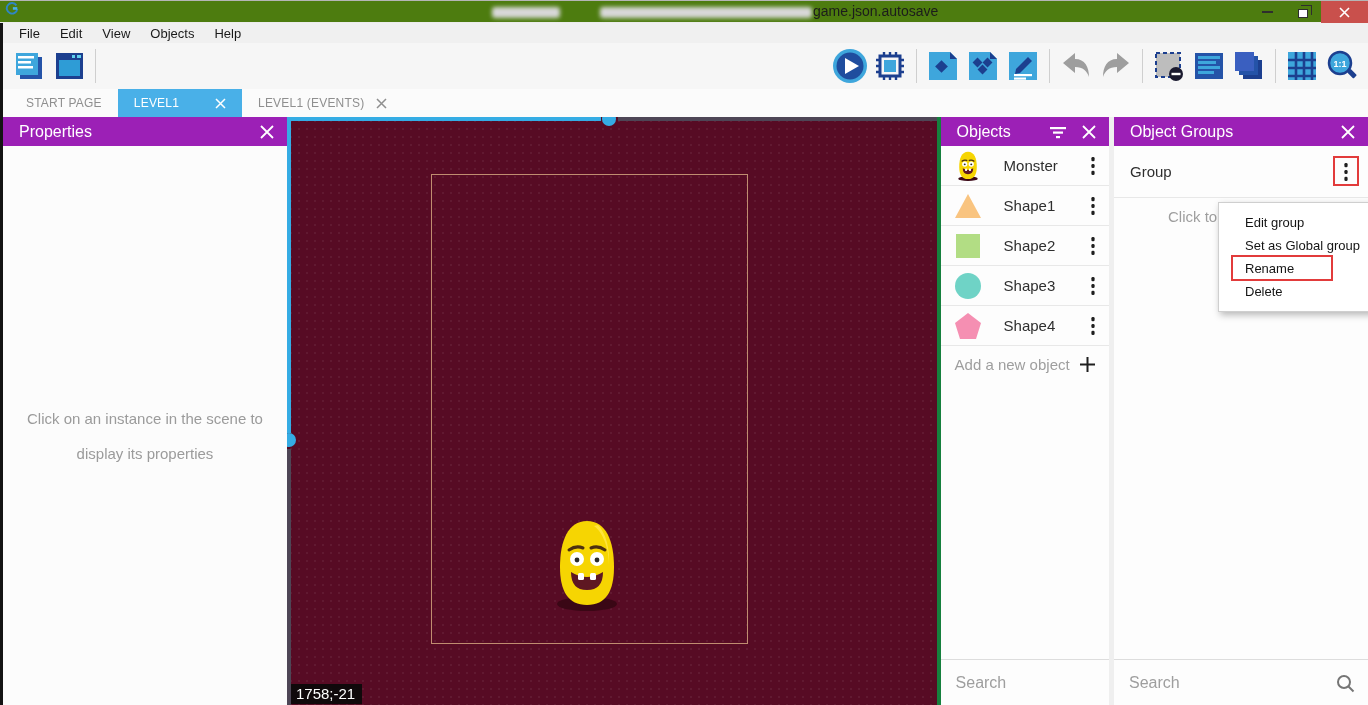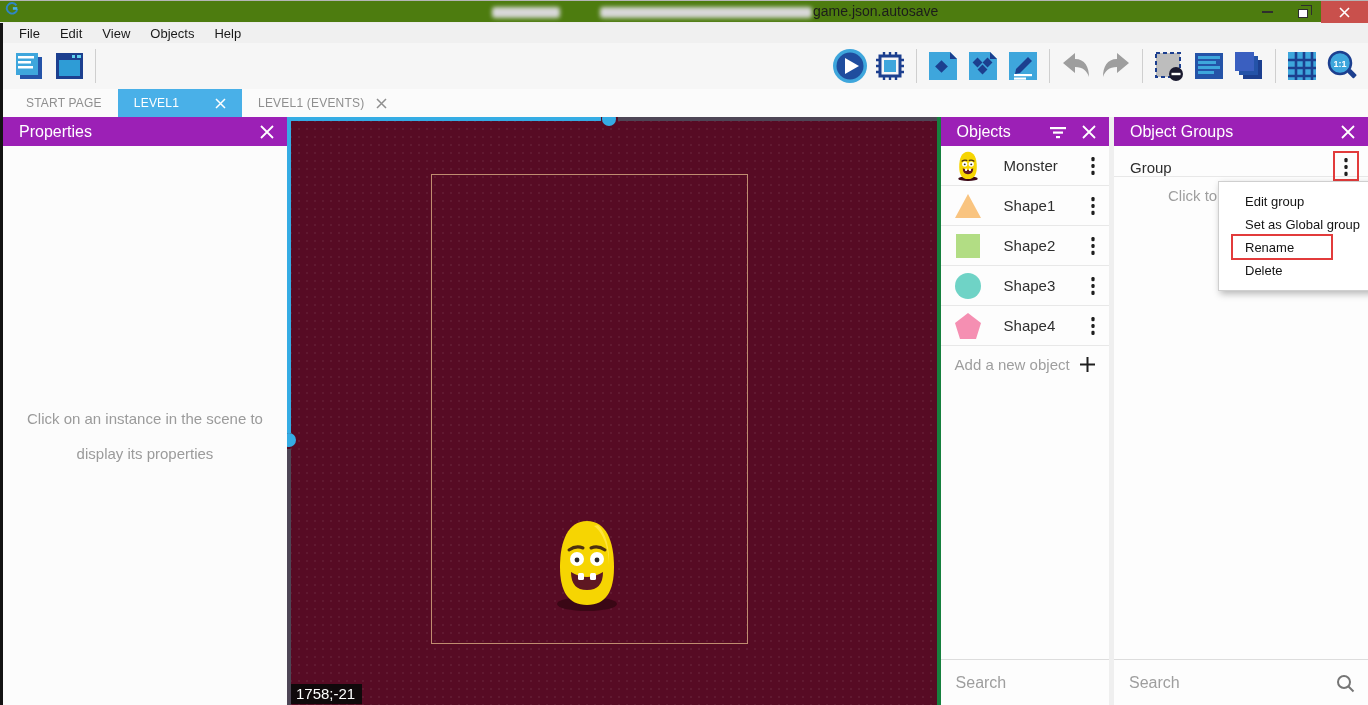--- a/index.html
+++ b/index.html
@@ -74,21 +74,21 @@
   .panel-fill { flex:1; }
   .search-bar { height:47px; border-top:1px solid #ddd; display:flex; align-items:center; flex:none; }
   .search-input { flex:1; border:none; outline:none; background:transparent; font-size:16px; color:#444; margin-left:15px; font-family:"Liberation Sans", sans-serif; }
   .search-input::placeholder { color:#9e9e9e; }
   .search-icon { margin-right:13px; display:flex; align-items:center; }
 
   .panel-gap { width:6px; background:#efefef; }
 
   
   .groups-panel { width:260px; background:#fdfdfd; display:flex; flex-direction:column; }
-  .group-row { height:31px; display:flex; align-items:flex-end; border-bottom:1px solid #e8e8e8; cursor:default; }
+  .group-row { height:52px; display:flex; align-items:center; border-bottom:1px solid #e8e8e8; cursor:default; }
   .group-label { font-size:15px; color:#2e2e2e; margin-left:16px; flex:1; }
   .kebab-wrap { position:relative; margin-right:20px; display:flex; align-items:center; }
   .red-box-kebab { position:absolute; left:-11px; top:-7px; width:26px; height:30px; border:2px solid #e23b3b; }
   .groups-body { flex:1; position:relative; }
   .groups-hint { position:absolute; left:54px; top:10px; font-size:15px; color:#9e9e9e; }
   .context-menu { position:absolute; left:104px; top:4px; width:155px; background:#fff; border:1px solid #cfcfcf;
                   box-shadow:2px 3px 7px rgba(0,0,0,0.28); padding:8px 0; z-index:5; }
   .menu-entry { height:23px; line-height:23px; padding-left:26px; font-size:13px; color:#141414; cursor:default; }
   .red-box-rename { position:absolute; left:12px; top:52px; width:102px; height:26px; border:2px solid #e23b3b; z-index:6; }
 </style>

